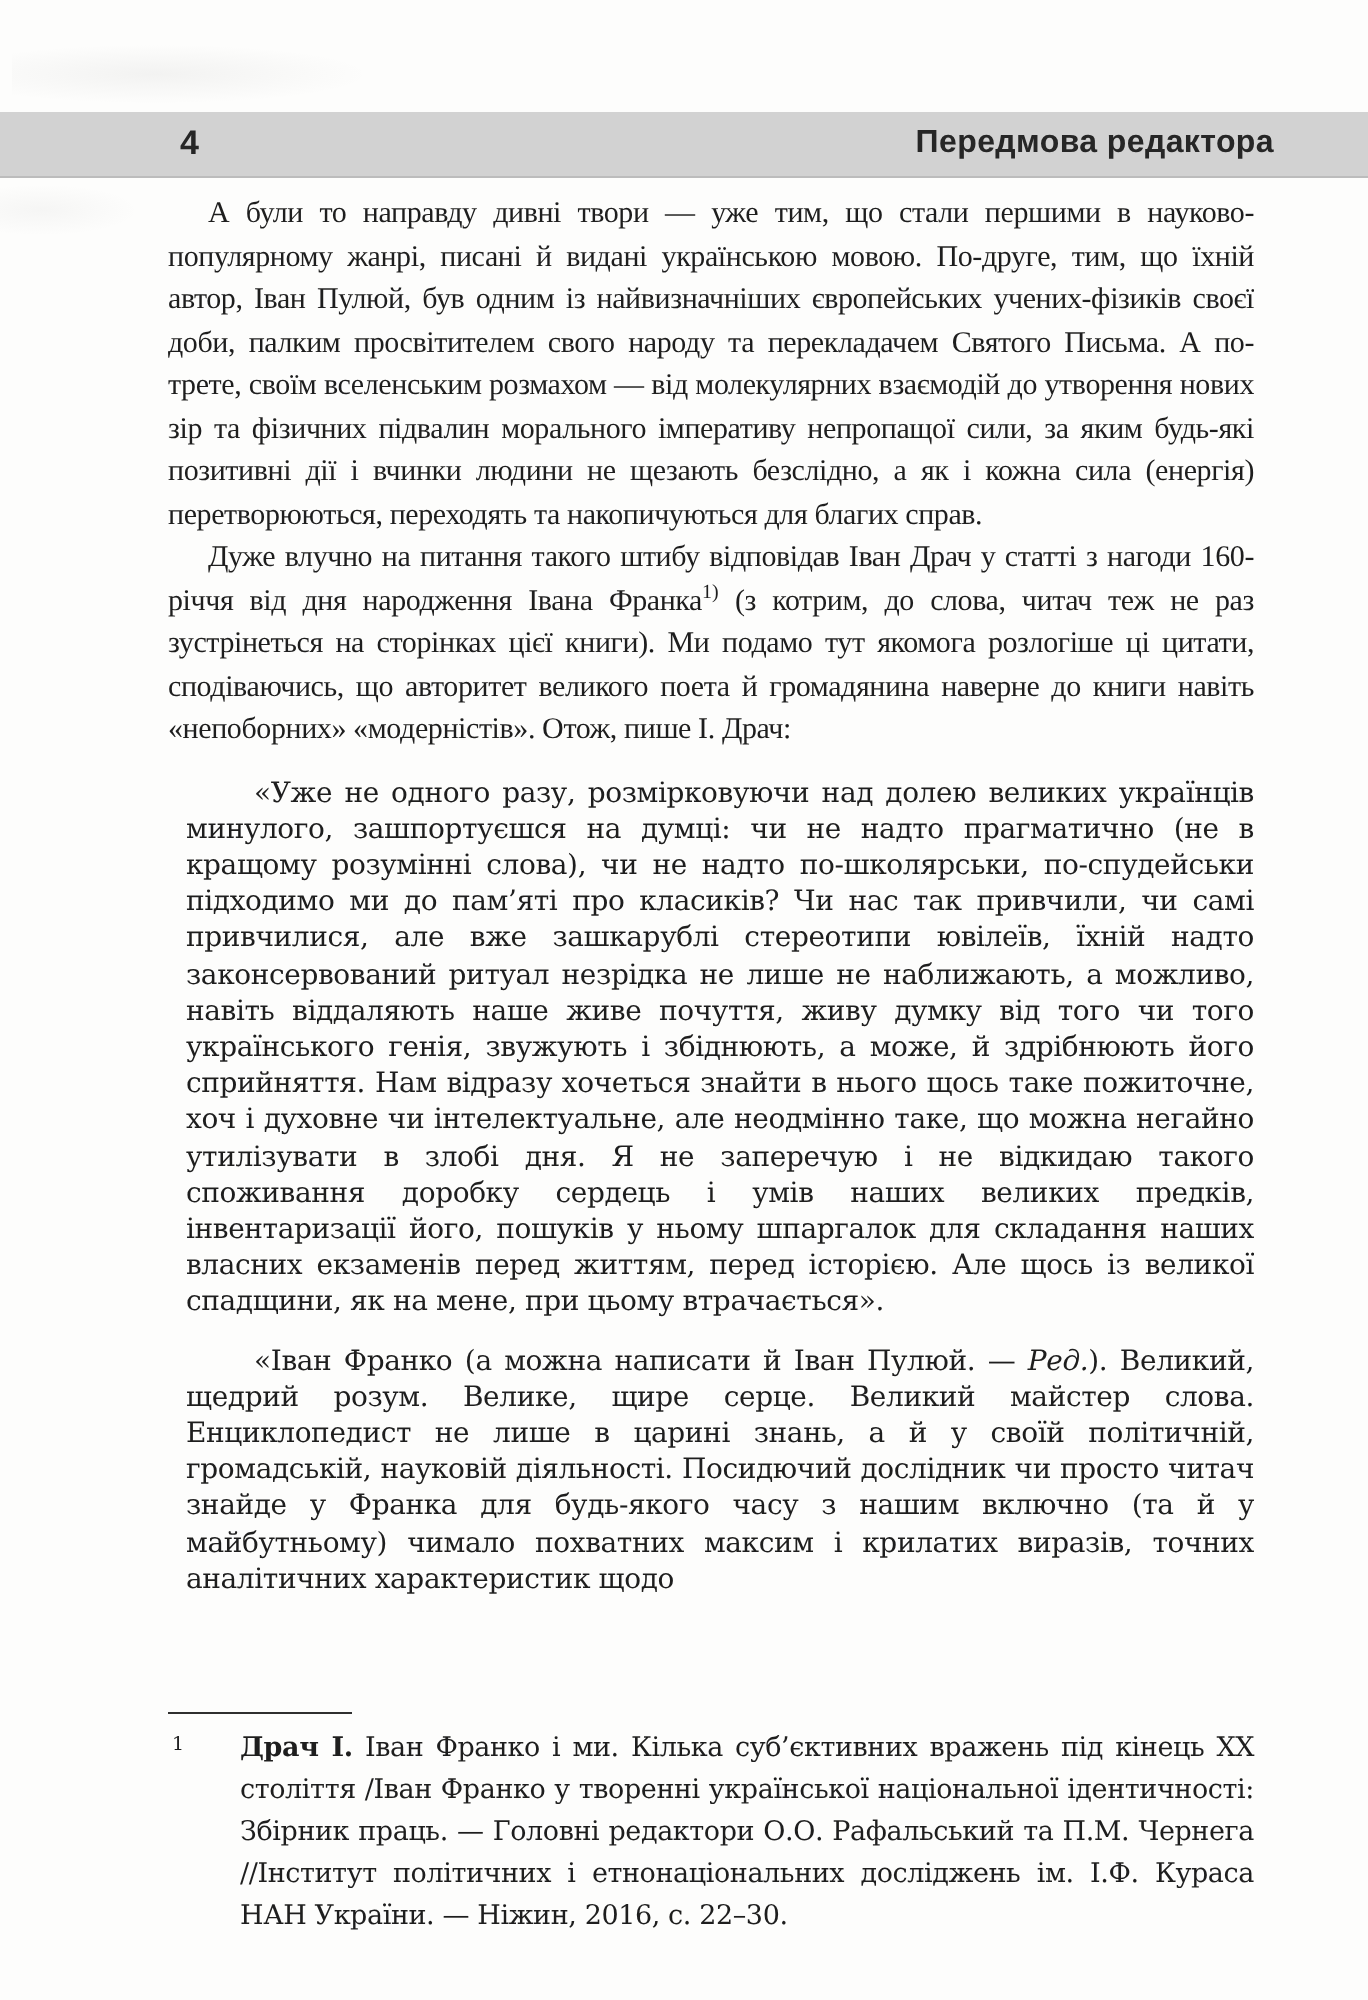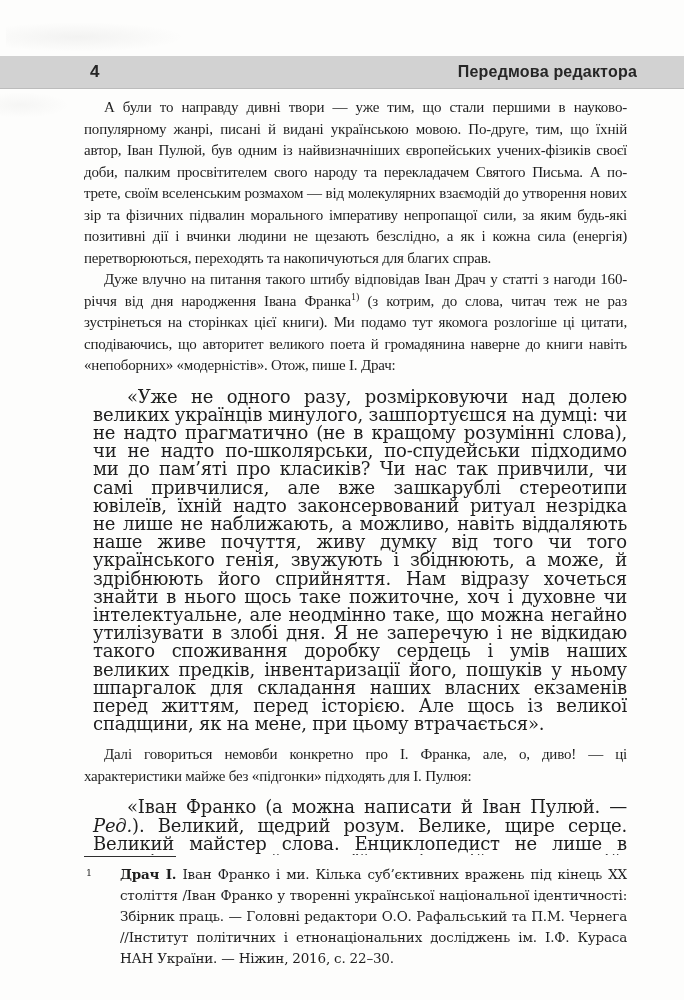--- a/index.html
+++ b/index.html
@@ -49,21 +49,21 @@
     width: 543px; height: 758px;
     overflow: hidden;
     font-size: 15px;
     line-height: 21.5px;
     letter-spacing: -0.2px;
     text-align: justify;
   }
   .body-para { margin: 0; text-indent: 20px; font-family: Liberation Serif, serif; }
   .quote-para {
     margin: 11px 0 11px 9px;
-    font-size: 18px;
+    font-size: 14px;
     line-height: 18.2px;
     text-indent: 34px;
   }
   .fn-ref {
     font-size: 10px;
     vertical-align: super;
     line-height: 0;
     letter-spacing: 0;
   }
   .footnote-area {
@@ -101,21 +101,20 @@
 
   <div class="header-bar">
     <span class="page-num">4</span>
     <span class="header-title">Передмова редактора</span>
   </div>
 
   <div class="content">
     <p class="body-para">А були то направду дивні твори — уже тим, що стали першими в науково-популярному жанрі, писані й видані українською мовою. По-друге, тим, що їхній автор, Іван Пулюй, був одним із найвизначніших європейських учених-фізиків своєї доби, палким просвітителем свого народу та перекладачем Святого Письма. А по-трете, своїм вселенським розмахом — від молекулярних взаємодій до утворення нових зір та фізичних підвалин морального імперативу непропащої сили, за яким будь-які позитивні дії і вчинки людини не щезають безслідно, а як і кожна сила (енергія) перетворюються, переходять та накопичуються для благих справ.</p>
     <p class="body-para"><span>Дуже влучно на питання такого штибу відповідав Іван Драч у статті з нагоди 160-річчя від дня народження Івана Франка</span><sup class="fn-ref">1)</sup><span> (з котрим, до слова, читач теж не раз зустрінеться на сторінках цієї книги). Ми подамо тут якомога розлогіше ці цитати, сподіваючись, що авторитет великого поета й громадянина наверне до книги навіть «непоборних» «модерністів». Отож, пише І. Драч:</span></p>
     <p class="quote-para">«Уже не одного разу, розмірковуючи над долею великих українців минулого, зашпортуєшся на думці: чи не надто прагматично (не в кращому розумінні слова), чи не надто по-школярськи, по-спудейськи підходимо ми до пам’яті про класиків? Чи нас так привчили, чи самі привчилися, але вже зашкарублі стереотипи ювілеїв, їхній надто законсервований ритуал незрідка не лише не наближають, а можливо, навіть віддаляють наше живе почуття, живу думку від того чи того українського генія, звужують і збіднюють, а може, й здрібнюють його сприйняття. Нам відразу хочеться знайти в нього щось таке пожиточне, хоч і духовне чи інтелектуальне, але неодмінно таке, що можна негайно утилізувати в злобі дня. Я не заперечую і не відкидаю такого споживання доробку сердець і умів наших великих предків, інвентаризації його, пошуків у ньому шпаргалок для складання наших власних екзаменів перед життям, перед історією. Але щось із великої спадщини, як на мене, при цьому втрачається».</p>
-    <p class="body-para">Далі говориться немовби конкретно про І. Франка, але, о, диво! — ці характеристики майже без «підгонки» підходять для І. Пулюя:</p>
     <p class="quote-para"><span>«Іван Франко (а можна написати й Іван Пулюй. — </span><i>Ред.</i><span>). Великий, щедрий розум. Велике, щире серце. Великий майстер слова. Енциклопедист не лише в царині знань, а й у своїй політичній, громадській, науковій діяльності. Посидючий дослідник чи просто читач знайде у Франка для будь-якого часу з нашим включно (та й у майбутньому) чимало похватних максим і крилатих виразів, точних аналітичних характеристик щодо</span></p>
   </div>
 
   <div class="footnote-area">
     <div class="fn-rule"></div>
     <div class="footnote">
       <span class="fn-marker">1</span><span class="fn-author">Драч І.</span>
       <span>Іван Франко і ми. Кілька суб’єктивних вражень під кінець XX століття /Іван Франко у творенні української національної ідентичності: Збірник праць. — Головні редактори О.О. Рафальський та П.М. Чернега //Інститут політичних і етнонаціональних досліджень ім. І.Ф. Кураса НАН України. — Ніжин, 2016, с. 22–30.</span>
     </div>
   </div>

